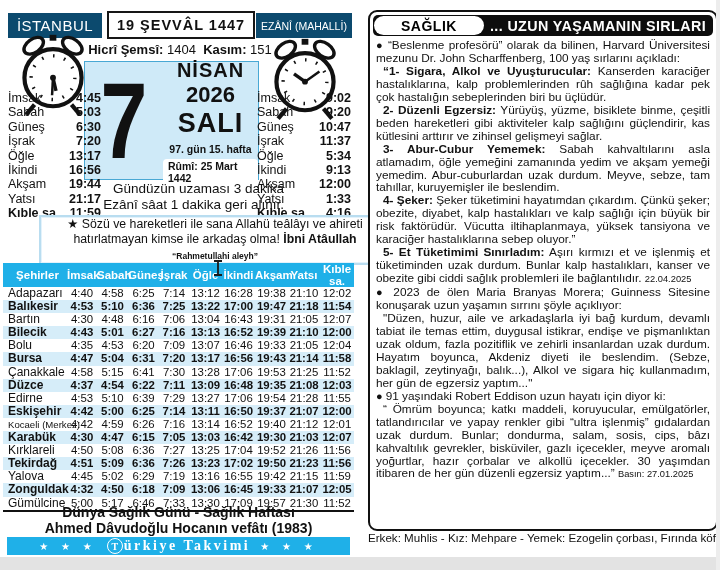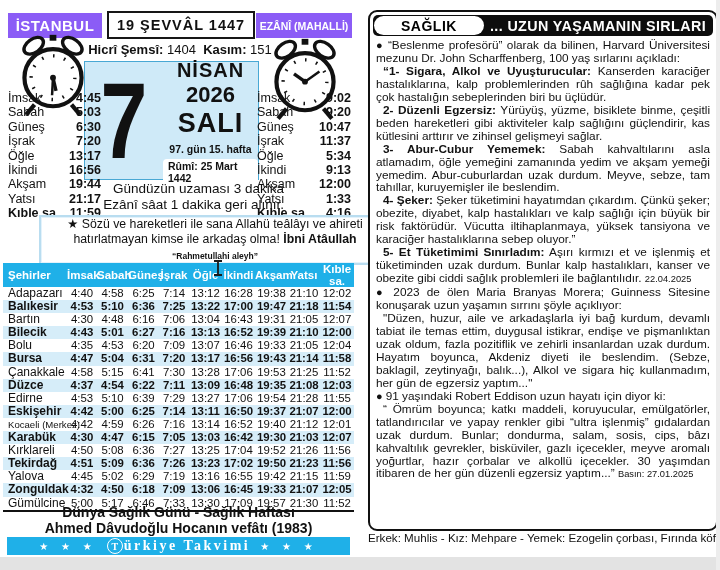--- a/index.html
+++ b/index.html
@@ -6,21 +6,21 @@
   body{
     width:720px;height:570px;position:relative;overflow:hidden;
     background:#ffffff;font-family:"Liberation Sans",sans-serif;color:#111;
   }
   
   .edge-bottom{position:absolute;left:0;top:557px;width:720px;height:13px;background:#e3e3e3;}
   .edge-right{position:absolute;left:716px;top:0;width:4px;height:570px;background:#ededed;}
 
   
   .cal{position:absolute;left:0;top:0;width:357px;height:557px;background:#fff;}
-  .badge{position:absolute;background:#8b5cf6;color:#fff;font-weight:700;
+  .badge{position:absolute;background:#0c4a6e;color:#fff;font-weight:400;
     display:flex;align-items:center;justify-content:center;}
   .badge-ist{left:8px;top:13px;width:94px;height:25px;font-size:15px;letter-spacing:.5px;}
   .badge-ez{left:256px;top:13px;width:96px;height:25px;font-size:10.5px;}
   .title-box{position:absolute;left:107px;top:11px;width:144px;height:24px;border:2.5px solid #161616;
     display:flex;align-items:center;justify-content:center;font-size:14.5px;font-weight:700;letter-spacing:1px;}
   .hicri{position:absolute;left:60px;top:42px;width:240px;text-align:center;font-size:13px;}
   .hicri b{font-weight:700;}
   .clock{position:absolute;width:86px;height:84px;}
   .clock-l{left:10px;top:34px;}
   .clock-r{left:262px;top:38px;}
@@ -47,21 +47,21 @@
   .notes{position:absolute;left:64px;top:181px;width:220px;text-align:right;font-size:13.5px;line-height:16px;}
 
   .quote{position:absolute;left:8px;top:215px;width:336px;height:42px;border:2px solid #b9ddf0;
     box-shadow:inset 0 0 0 1px #e3f2fb;padding:2px 6px;display:flex;align-items:center;justify-content:center;
     text-align:center;font-size:12.3px;line-height:15px;margin-left:31px;}
   .quote b{font-weight:700;}
   .quote .raleyh{font-size:8.5px;font-weight:700;}
 
   table.cities{position:absolute;left:3px;top:263px;width:351px;border-collapse:collapse;table-layout:fixed;}
   table.cities th{background:#1fb0e8;color:#fff;font-size:11.5px;font-weight:700;height:17px;padding:0;text-align:center;}
-  table.cities th.cityh{text-align:left;padding-left:5px;}
+  table.cities th.cityh{text-align:center;padding-left:5px;}
   table.cities td{font-size:11.4px;height:13.1px;line-height:13.1px;padding:0;text-align:center;white-space:nowrap;}
   table.cities td.city{text-align:left;padding-left:5px;font-size:12px;overflow:visible;}
   table.cities tr.hl{background:#d6edf9;font-weight:700;}
   table.cities{border-bottom:2px solid #111;}
 
   .bottom-note{position:absolute;left:0;top:505px;width:357px;text-align:center;font-size:14px;line-height:15.5px;font-weight:bold;}
   .brandbar{position:absolute;left:7px;top:537px;width:343px;height:18px;background:#1fb0e8;color:#fff;
     display:flex;align-items:center;justify-content:center;gap:10px;}
   .brandbar .stars{font-size:10px;letter-spacing:5px;}
   .brand{font-family:"Liberation Serif",serif;font-weight:700;font-size:14px;letter-spacing:2.5px;

